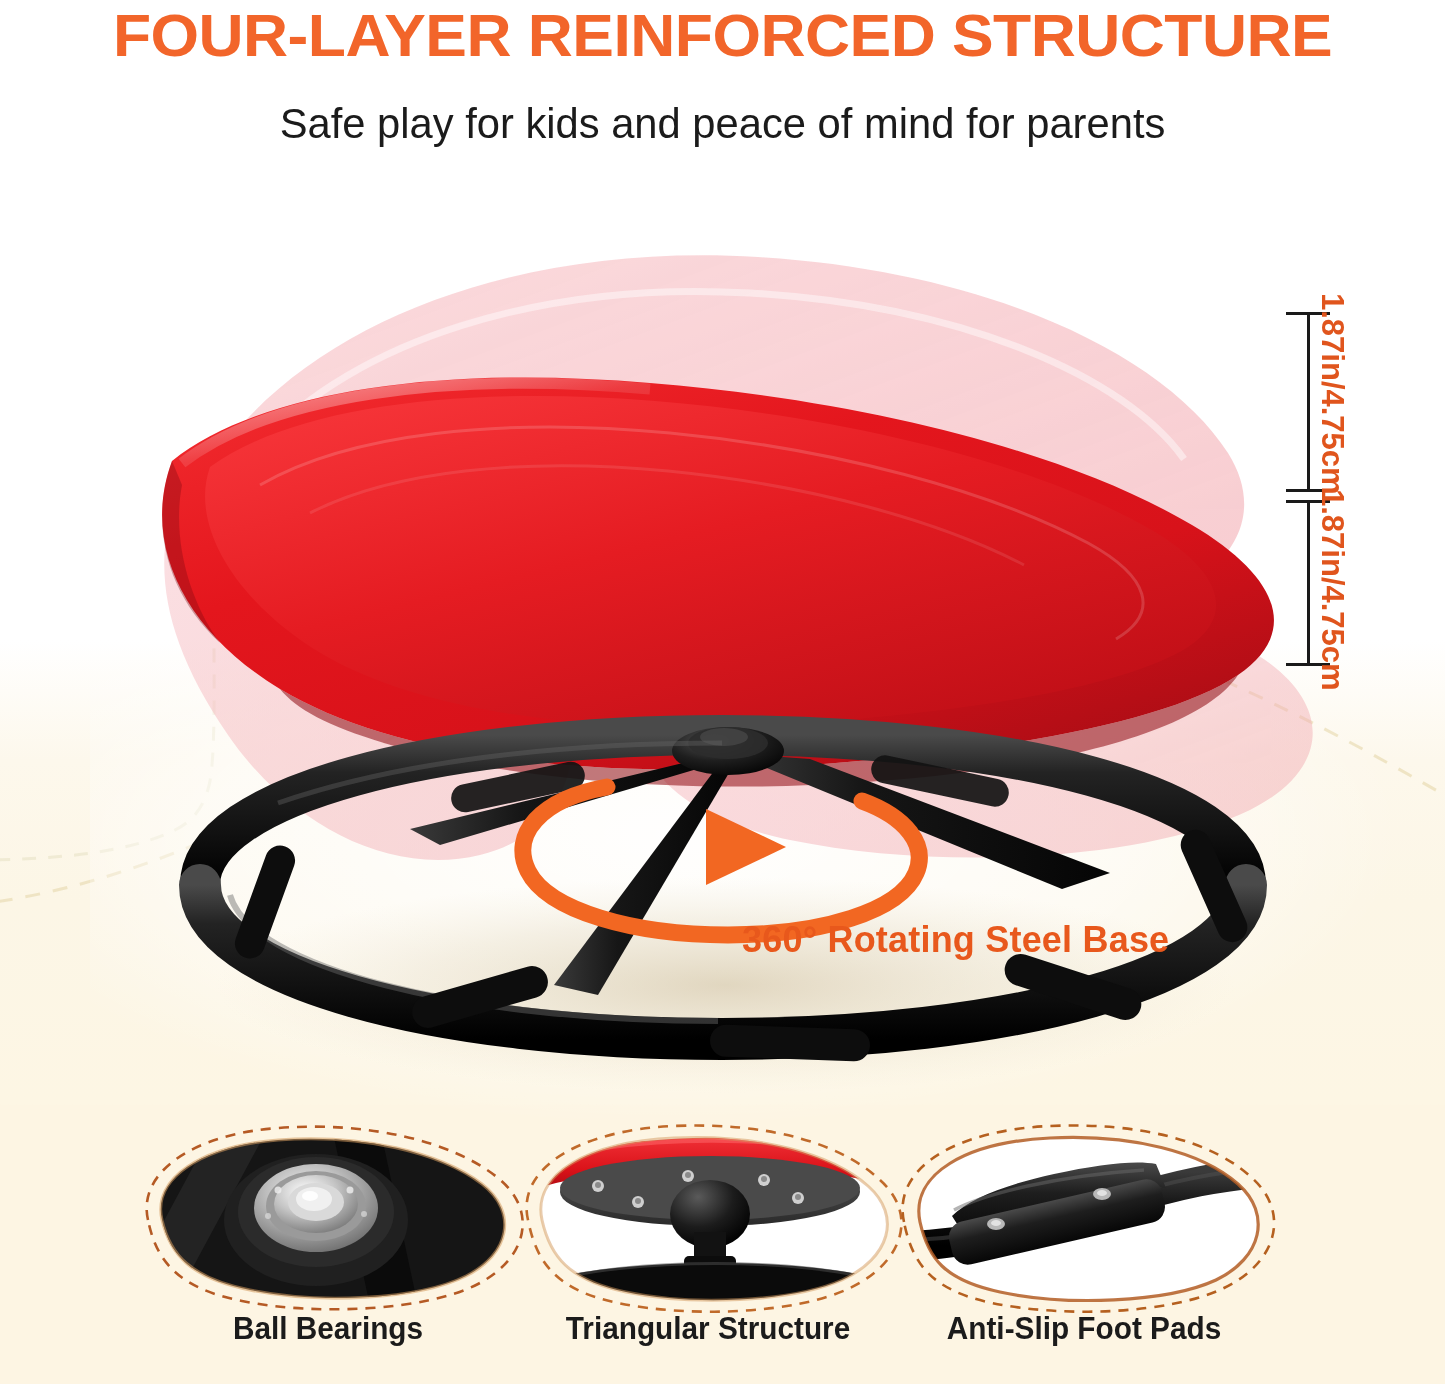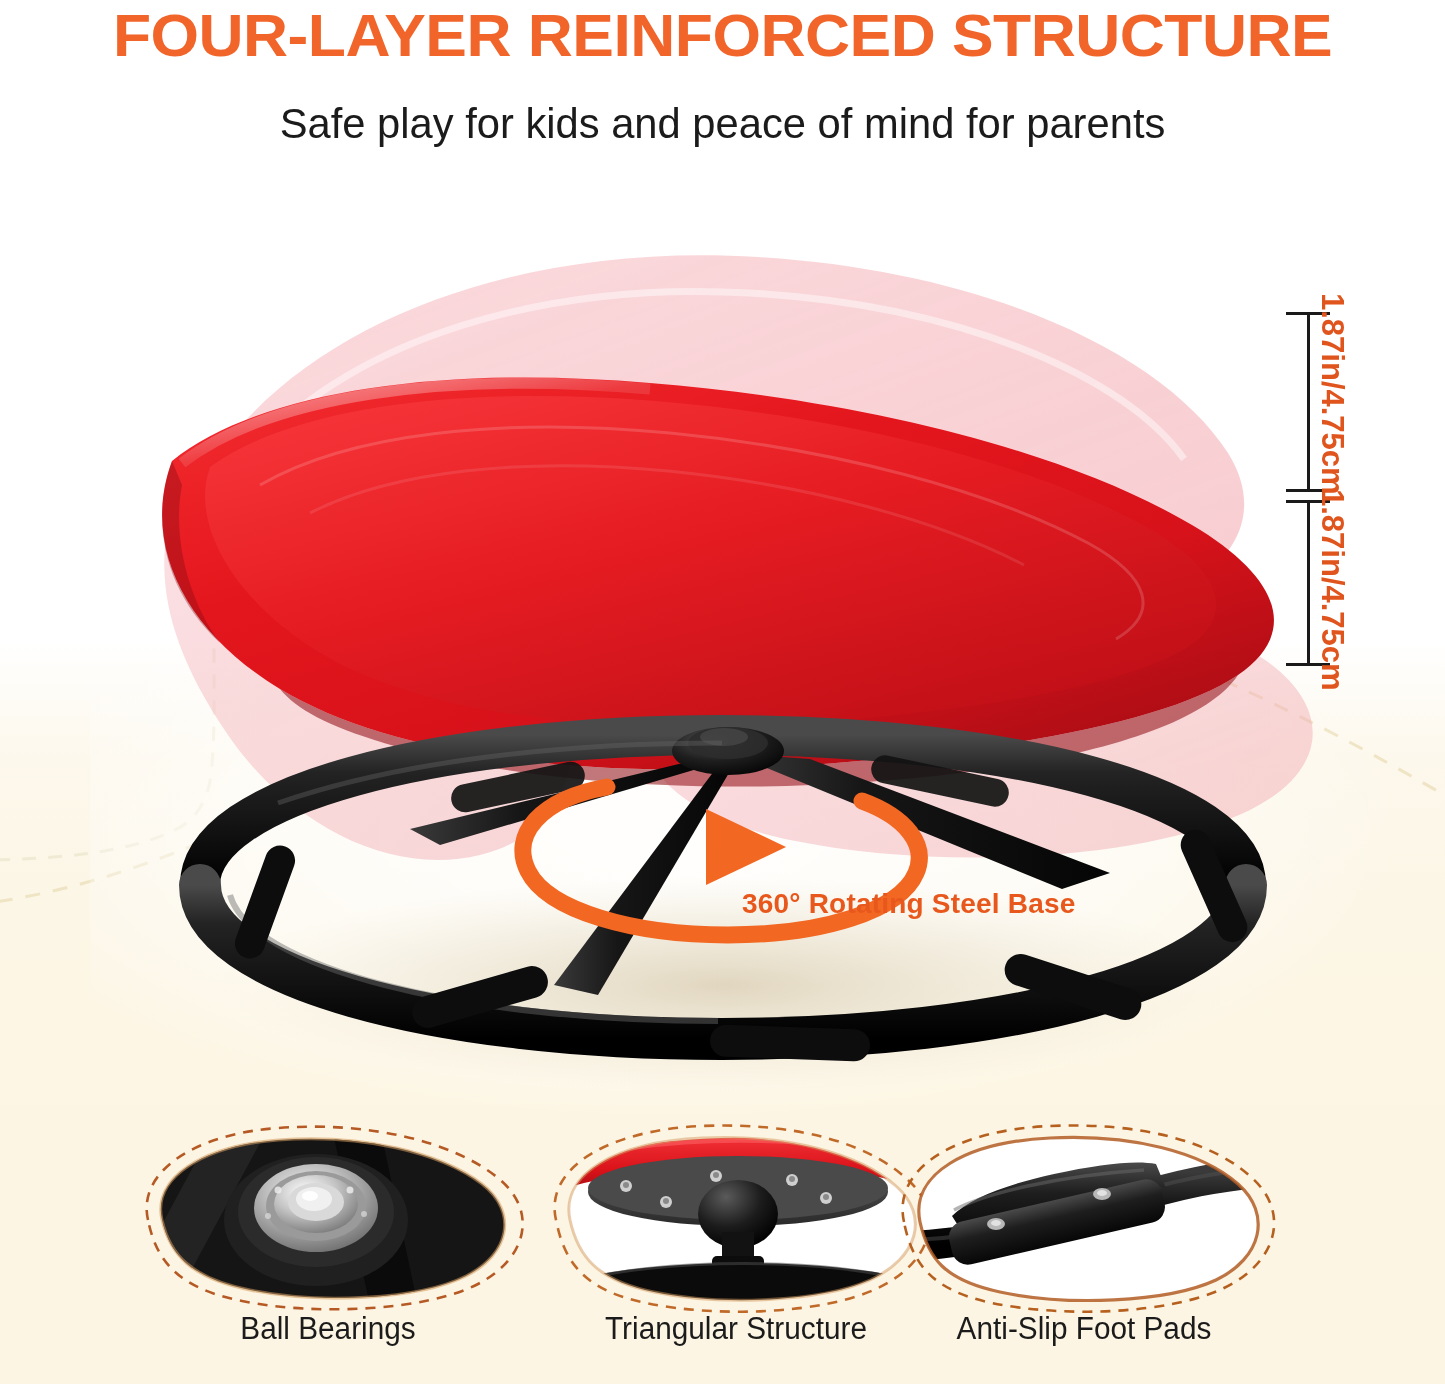--- a/index.html
+++ b/index.html
@@ -75,46 +75,47 @@
     transform-origin:left top;
     transform:rotate(90deg);
     letter-spacing:0px;
   }
 
   
   .rot-label{
     position:absolute;
     color:#E8581C;
     font-weight:bold;
-    font-size:28px;
+    font-size:36px;
     white-space:nowrap;
     letter-spacing:0.2px;
+    margin-top:31px;
   }
 
   
   .features{
     position:absolute; left:0; top:1128px; width:1445px; height:256px;
   }
   .feature{
-    position:absolute; top:0; width:420px; height:256px;
+    position:absolute; top:0; width:420px; height:256px;font-weight:bold;
   }
   .feature .blobwrap{
     position:absolute; left:0; top:0; width:420px; height:178px;
   }
   .feature .cap{
     position:absolute; left:0; top:182px; width:420px;
     text-align:center;
     color:#1b1b1b;
     font-size:31px;
     line-height:38px;
     transform:scaleX(0.96);
     white-space:nowrap;
   }
   #feat-0{ left:118px; }
-  #feat-1{ left:526px; }
+  #feat-1{ left:498px; }
   #feat-2{ left:874px; }
 
   svg{ display:block; overflow:visible; }
 </style>
 </head>
 <body>
 
 <div id="stage">
 
   <div class="bg-base"></div>

